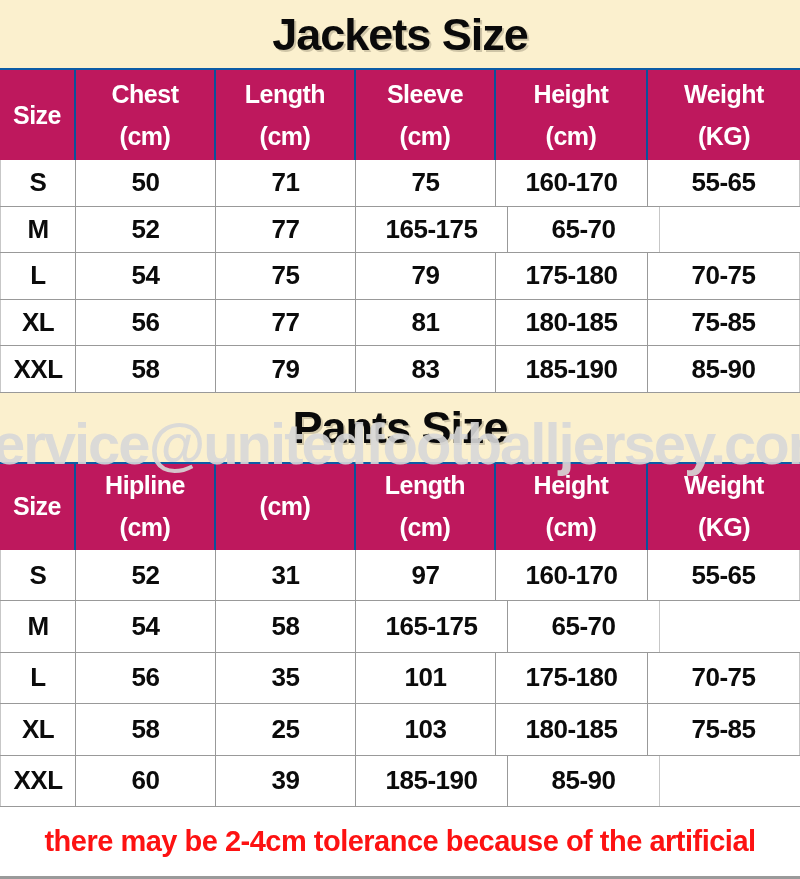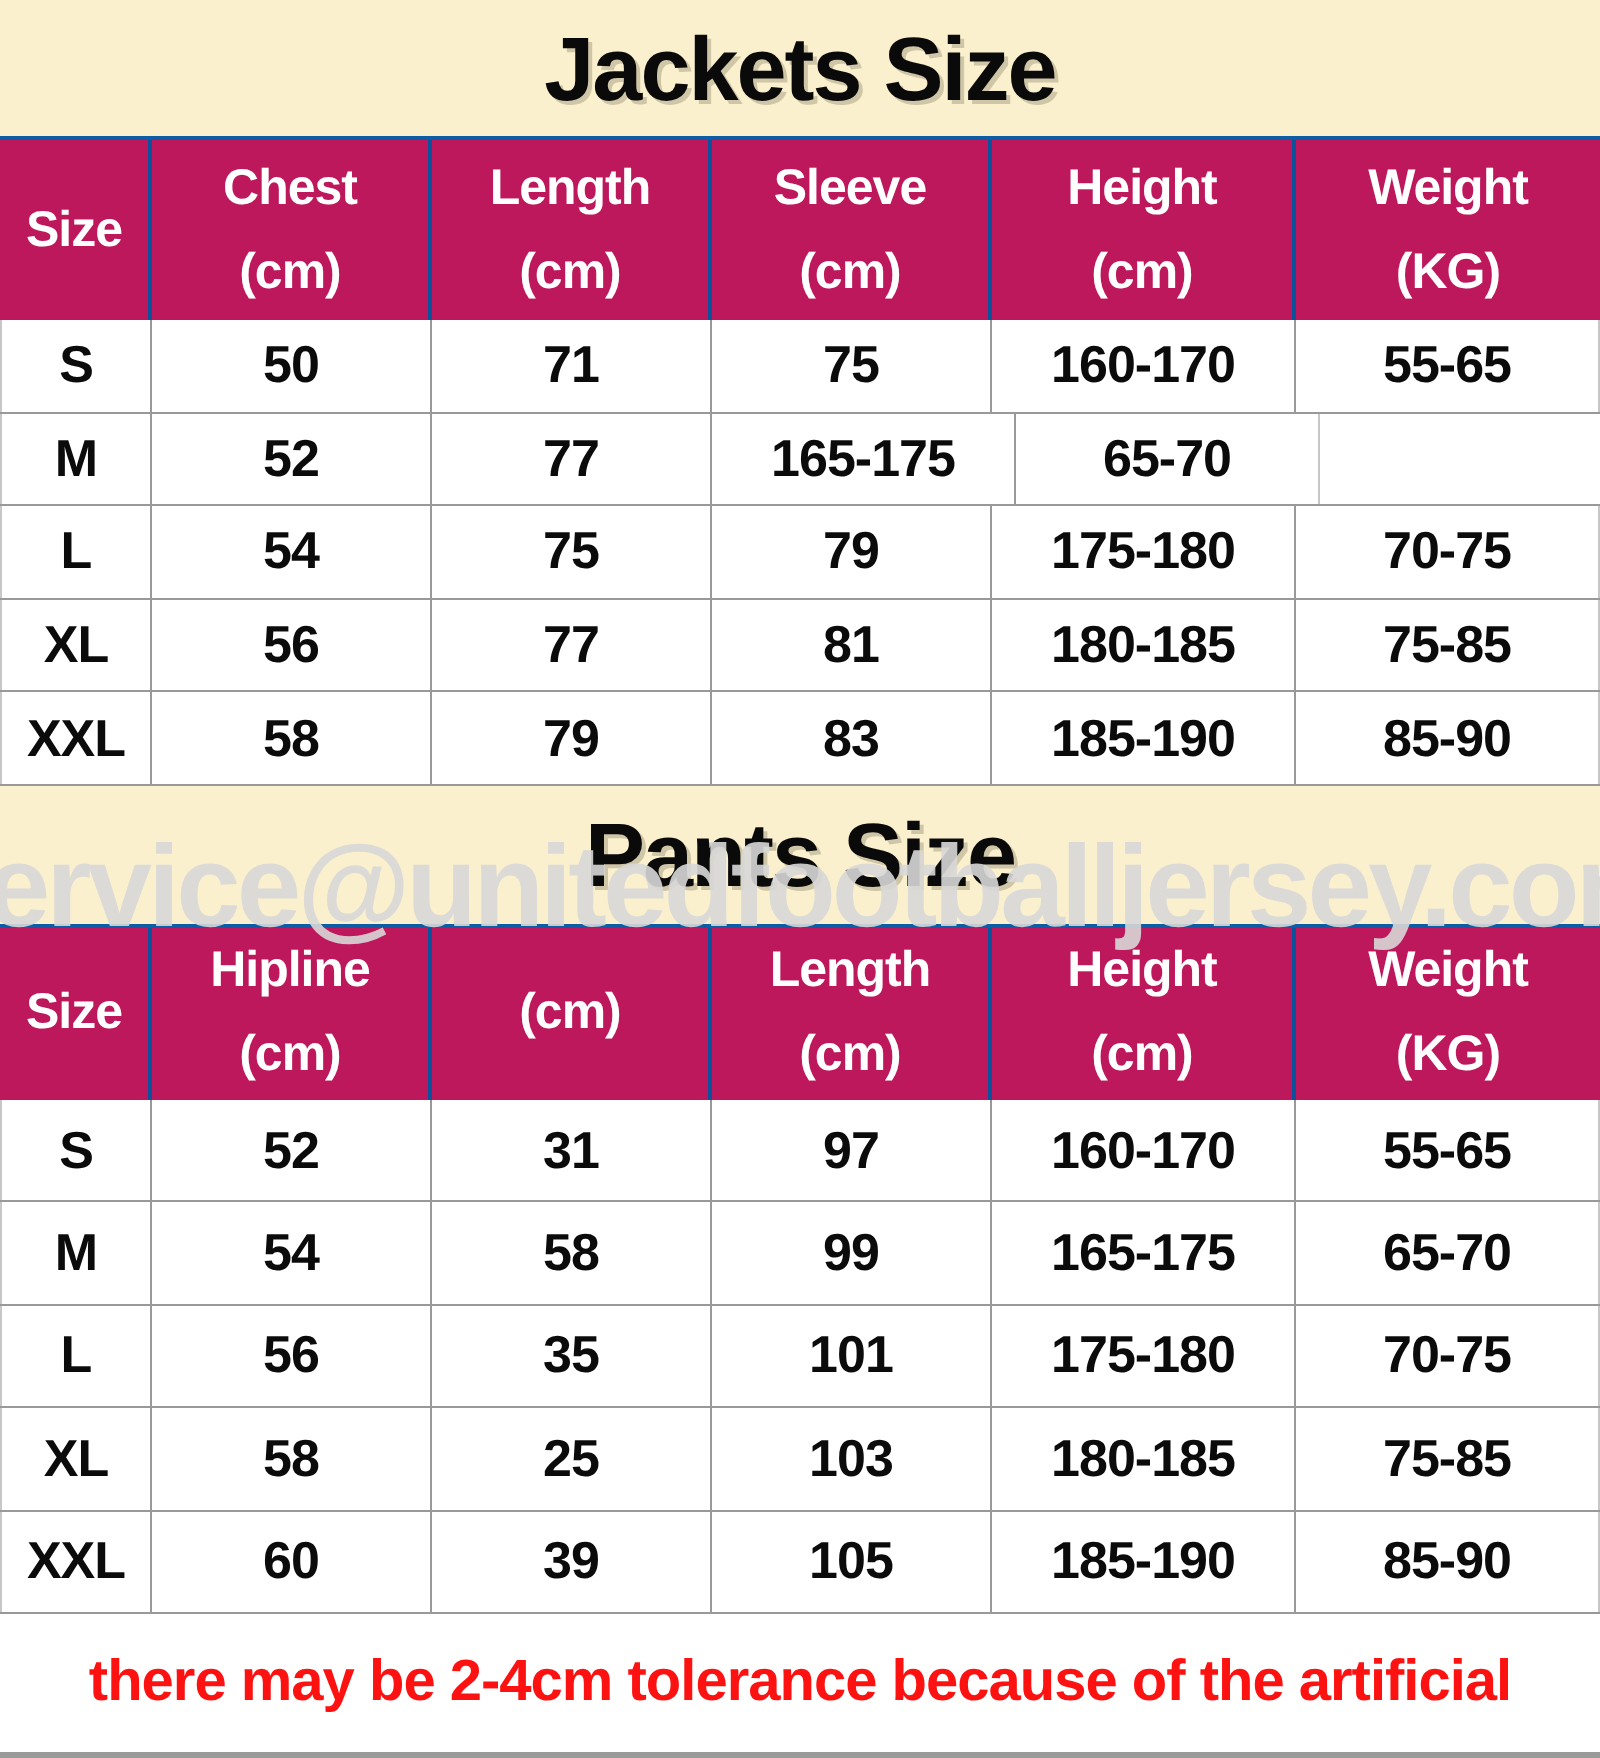--- a/index.html
+++ b/index.html
@@ -204,21 +204,20 @@
         <div class="dcell w1">52</div>
         <div class="dcell w2">31</div>
         <div class="dcell w3">97</div>
         <div class="dcell w4">160-170</div>
         <div class="dcell w5">55-65</div>
       </div>
       <div class="data-row">
         <div class="dcell w0">M</div>
         <div class="dcell w1">54</div>
         <div class="dcell w2">58</div>
-        <div class="dcell w3">99</div>
         <div class="dcell w4">165-175</div>
         <div class="dcell w5">65-70</div>
       </div>
       <div class="data-row">
         <div class="dcell w0">L</div>
         <div class="dcell w1">56</div>
         <div class="dcell w2">35</div>
         <div class="dcell w3">101</div>
         <div class="dcell w4">175-180</div>
         <div class="dcell w5">70-75</div>
@@ -228,21 +227,20 @@
         <div class="dcell w1">58</div>
         <div class="dcell w2">25</div>
         <div class="dcell w3">103</div>
         <div class="dcell w4">180-185</div>
         <div class="dcell w5">75-85</div>
       </div>
       <div class="data-row">
         <div class="dcell w0">XXL</div>
         <div class="dcell w1">60</div>
         <div class="dcell w2">39</div>
-        <div class="dcell w3">105</div>
         <div class="dcell w4">185-190</div>
         <div class="dcell w5">85-90</div>
       </div>
     </div>
 
   <div class="footer">
     <span class="footer-text">there may be 2-4cm tolerance because of the artificial</span>
   </div>
 
   <div class="watermark">service@unitedfootballjersey.com</div>

